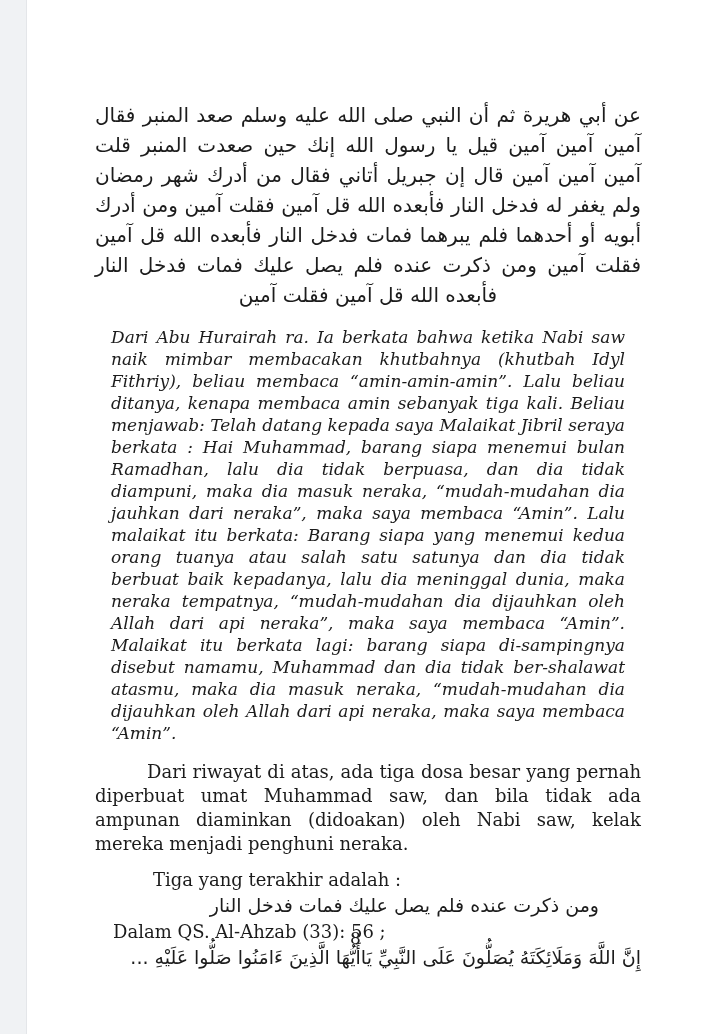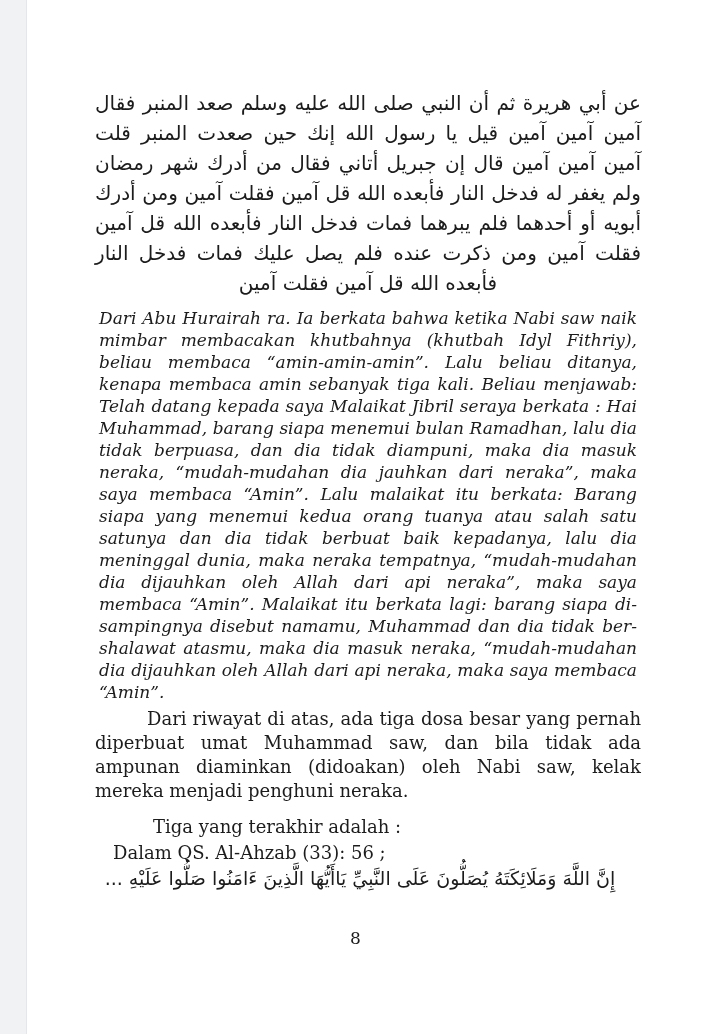--- a/index.html
+++ b/index.html
@@ -32,28 +32,28 @@
   .arabic {
     direction: rtl;
     unicode-bidi: embed;
     font-family: "DejaVu Sans", sans-serif;
   }
   .hadith-arabic {
     font-size: 20px;
     line-height: 30px;
     text-align: justify;
     text-align-last: center;
-    margin: 0 0 9px 0;
+    margin: 12px 0 9px 0;
   }
   .italic-para {
     font-style: italic;
     font-size: 17px;
     line-height: 22px;
     text-align: justify;
-    margin: 4px;
+    margin: 16px;
   }
   .commentary {
     font-size: 18px;
     line-height: 24px;
     text-align: justify;
     text-indent: 52px;
     margin: 2px 0 12px 0;
   }
   .list-intro {
     font-size: 18px;
@@ -67,22 +67,22 @@
     margin: 0 42px 2px 0;
   }
   .quran-ref {
     font-size: 18px;
     line-height: 23px;
     margin: 2px 0 0 18px;
   }
   .quran-verse {
     font-size: 19px;
     line-height: 29px;
-    text-align: center;
-    margin: 0 16px 3px 0;
+    text-align: right;
+    margin: 0 0 3px 0;
   }
   .page-number {
     position: absolute;
     left: 0;
     top: 928px;
     width: 711px;
     text-align: center;
     font-size: 17px;
     font-family: "DejaVu Serif", serif;
   }
@@ -95,20 +95,21 @@
 <div class="page-content">
 
   <p class="arabic hadith-arabic">عن أبي هريرة ثم أن النبي صلى الله عليه وسلم صعد المنبر فقال آمين آمين آمين قيل يا رسول الله إنك حين صعدت المنبر قلت آمين آمين آمين قال إن جبريل أتاني فقال من أدرك شهر رمضان ولم يغفر له فدخل النار فأبعده الله قل آمين فقلت آمين ومن أدرك أبويه أو أحدهما فلم يبرهما فمات فدخل النار فأبعده الله قل آمين فقلت آمين ومن ذكرت عنده فلم يصل عليك فمات فدخل النار فأبعده الله قل آمين فقلت آمين</p>
 
   <p class="italic-para">Dari Abu Hurairah ra. Ia berkata bahwa ketika Nabi saw naik mimbar membacakan khutbahnya (khutbah Idyl Fithriy), beliau membaca “amin-amin-amin”. Lalu beliau ditanya, kenapa membaca amin sebanyak tiga kali. Beliau menjawab: Telah datang kepada saya Malaikat Jibril seraya berkata : Hai Muhammad, barang siapa menemui bulan Ramadhan, lalu dia tidak berpuasa, dan dia tidak diampuni, maka dia masuk neraka, “mudah-mudahan dia jauhkan dari neraka”, maka saya membaca “Amin”. Lalu malaikat itu berkata: Barang siapa yang menemui kedua orang tuanya atau salah satu satunya dan dia tidak berbuat baik kepadanya, lalu dia meninggal dunia, maka neraka tempatnya, “mudah-mudahan dia dijauhkan oleh Allah dari api neraka”, maka saya membaca “Amin”. Malaikat itu berkata lagi: barang siapa di-sampingnya disebut namamu, Muhammad dan dia tidak ber-shalawat atasmu, maka dia masuk neraka, “mudah-mudahan dia dijauhkan oleh Allah dari api neraka, maka saya membaca “Amin”.</p>
 
   <p class="commentary">Dari riwayat di atas, ada tiga dosa besar yang pernah diperbuat umat Muhammad saw, dan bila tidak ada ampunan diaminkan (didoakan) oleh Nabi saw, kelak mereka menjadi penghuni neraka.</p>
 
   <p class="list-intro">Tiga yang terakhir adalah :</p>
 
+  <p class="arabic excerpt-arabic">ومن ذكرت عنده فلم يصل عليك فمات فدخل النار</p>
 
   <p class="quran-ref">Dalam QS. Al-Ahzab (33): 56 ;</p>
 
   <p class="arabic quran-verse">إِنَّ اللَّهَ وَمَلَائِكَتَهُ يُصَلُّونَ عَلَى النَّبِيِّ يَاأَيُّهَا الَّذِينَ ءَامَنُوا صَلُّوا عَلَيْهِ ...</p>
 
 
 </div>
 
 <div class="page-number">8</div>
 

